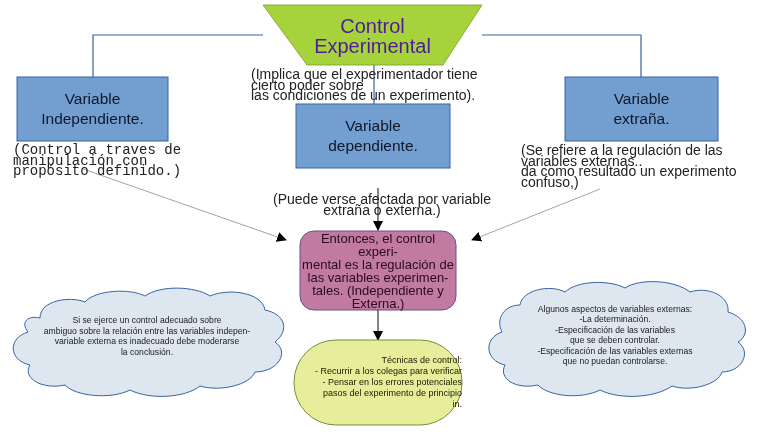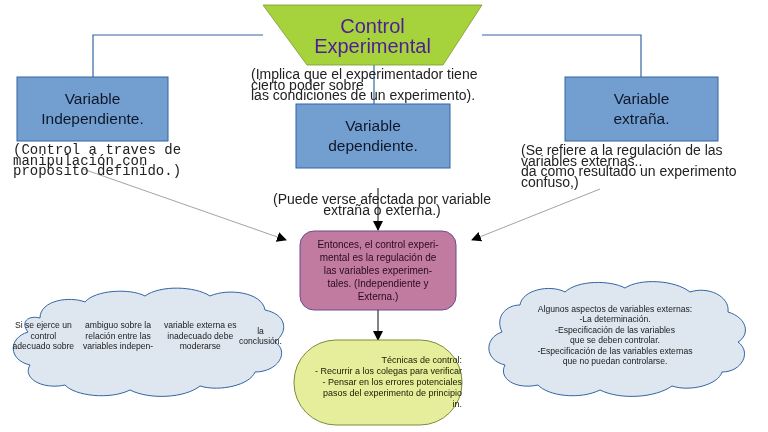--- a/index.html
+++ b/index.html
@@ -2,21 +2,21 @@
 <html><head>
 <meta charset="utf-8">
 <style>
   html, body { margin: 0; padding: 0; background: #ffffff; }
   body { width: 768px; height: 432px; position: relative; overflow: hidden; font-family: "Liberation Sans", sans-serif; }
   svg.canvas { position: absolute; left: 0; top: 0; }
   .node-text { position: absolute; display: flex; align-items: center; justify-content: center; text-align: center; color: #1a1a1a; }
   .title-text { font-size: 20px; line-height: 20px; color: #4c1d95; }
   .box-text { font-size: 15.5px; line-height: 20px; color: #0f172a; border-radius: 8px; }
   .note { position: absolute; font-size: 14px; line-height: 10.5px; color: #222; }
-  .pink-text { font-size: 10px; line-height: 13px; color: #2a0a1c; align-items: center; }
+  .pink-text { font-size: 13px; line-height: 13px; color: #2a0a1c; align-items: center; }
   .green-text { font-size: 9px; line-height: 11px; color: #1a1a00; align-items: flex-end; }
   .cloud-text { font-size: 8.6px; line-height: 10.5px; color: #1a1a1a; }
 </style>
 </head>
 <body>
 
 <svg class="canvas" width="768" height="432" viewBox="0 0 768 432">
   <defs>
     <marker id="arrowhead" markerWidth="10" markerHeight="10" refX="9" refY="5" orient="auto" markerUnits="userSpaceOnUse">
       <path d="M0,0 L10,5 L0,10 z" fill="#000"></path>
@@ -92,21 +92,21 @@
 </div>
 
 <div class="node-text green-text" style="left:294px; top:340px; width:168px; height:85px; flex-direction:column;">
   <span>Técnicas de control:</span>
   <span>- Recurrir a los colegas para verificar</span>
   <span>- Pensar en los errores potenciales</span>
   <span>pasos del experimento de principio</span>
   <span>in.</span>
 </div>
 
-<div class="node-text cloud-text" style="left:12px; top:302px; width:270px; height:68px; flex-direction:row;">
+<div class="node-text cloud-text" style="left:12px; top:302px; width:270px; height:68px; flex-direction:column;">
   <span>Si se ejerce un control adecuado sobre</span>
   <span>ambiguo sobre la relación entre las variables indepen-</span>
   <span>variable externa es inadecuado debe moderarse</span>
   <span>la conclusión.</span>
 </div>
 
 <div class="node-text cloud-text" style="left:495px; top:300px; width:240px; height:70px; flex-direction:column;">
   <span>Algunos aspectos de variables externas:</span>
   <span>-La determinación.</span>
   <span>-Especificación de las variables</span>

